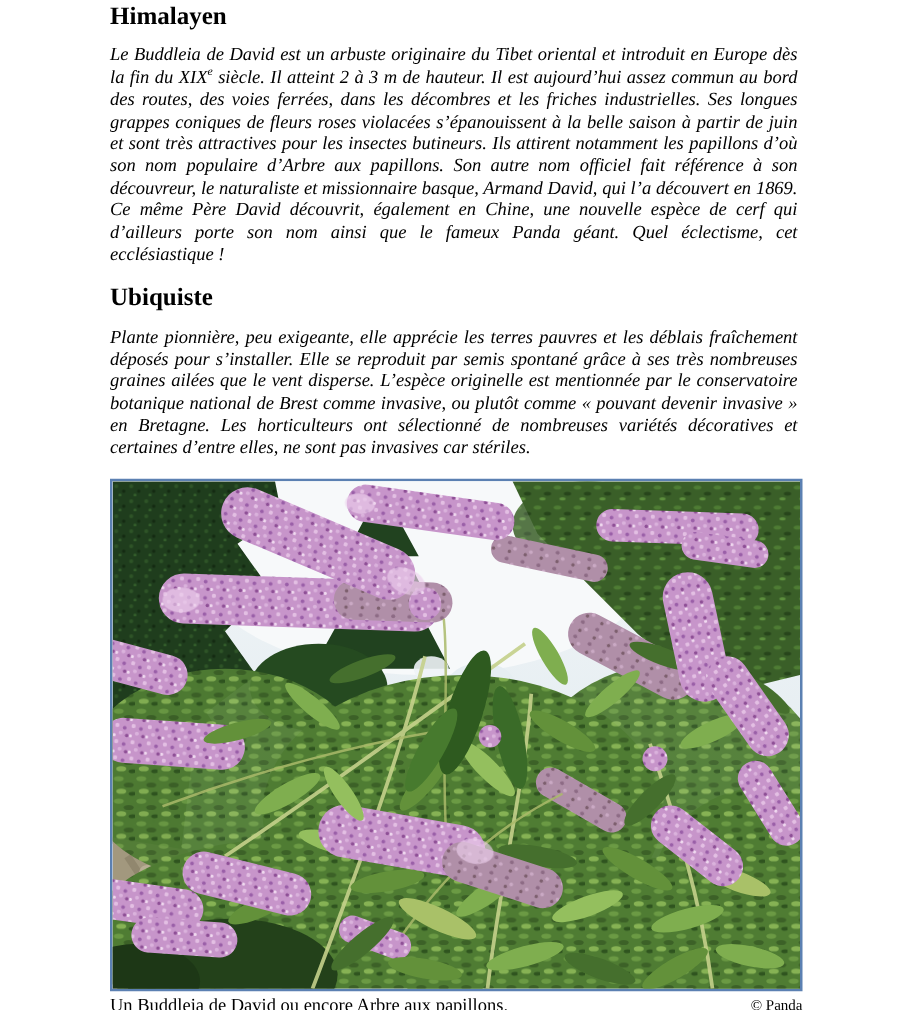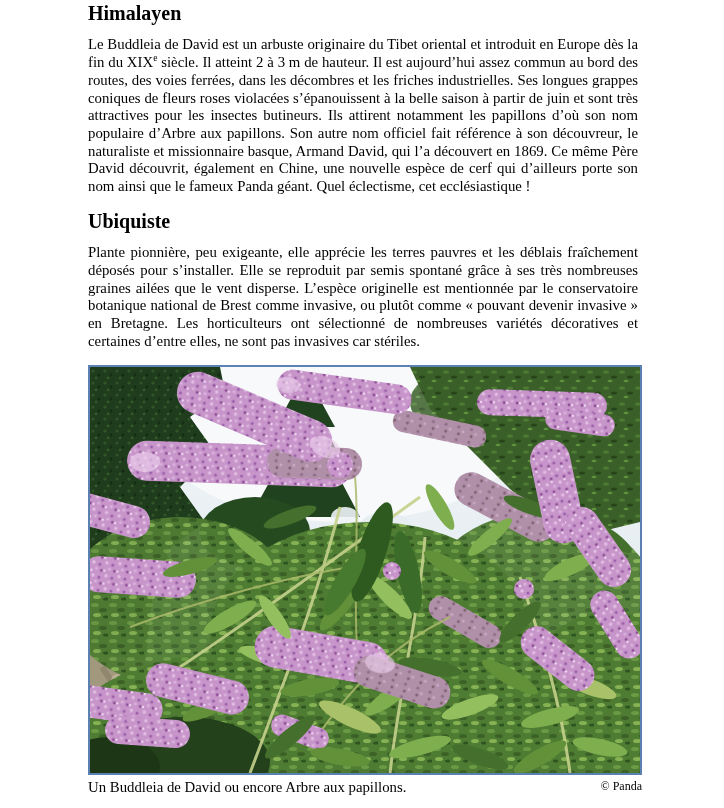--- a/index.html
+++ b/index.html
@@ -25,20 +25,21 @@
     margin: 0 0 12px 0;
   }
   .doc-heading.second {
     margin-top: 14px;
   }
   .doc-paragraph {
     font-size: 14.8px;
     line-height: 17.7px;
     text-align: justify;
     margin: 0;
+    font-style: italic;
   }
   .doc-paragraph sup {
     font-size: 9.5px;
     line-height: 0;
     vertical-align: super;
   }
   figure.buddleia-figure {
     margin: 15px 0 0 0;
     padding: 0;
   }

